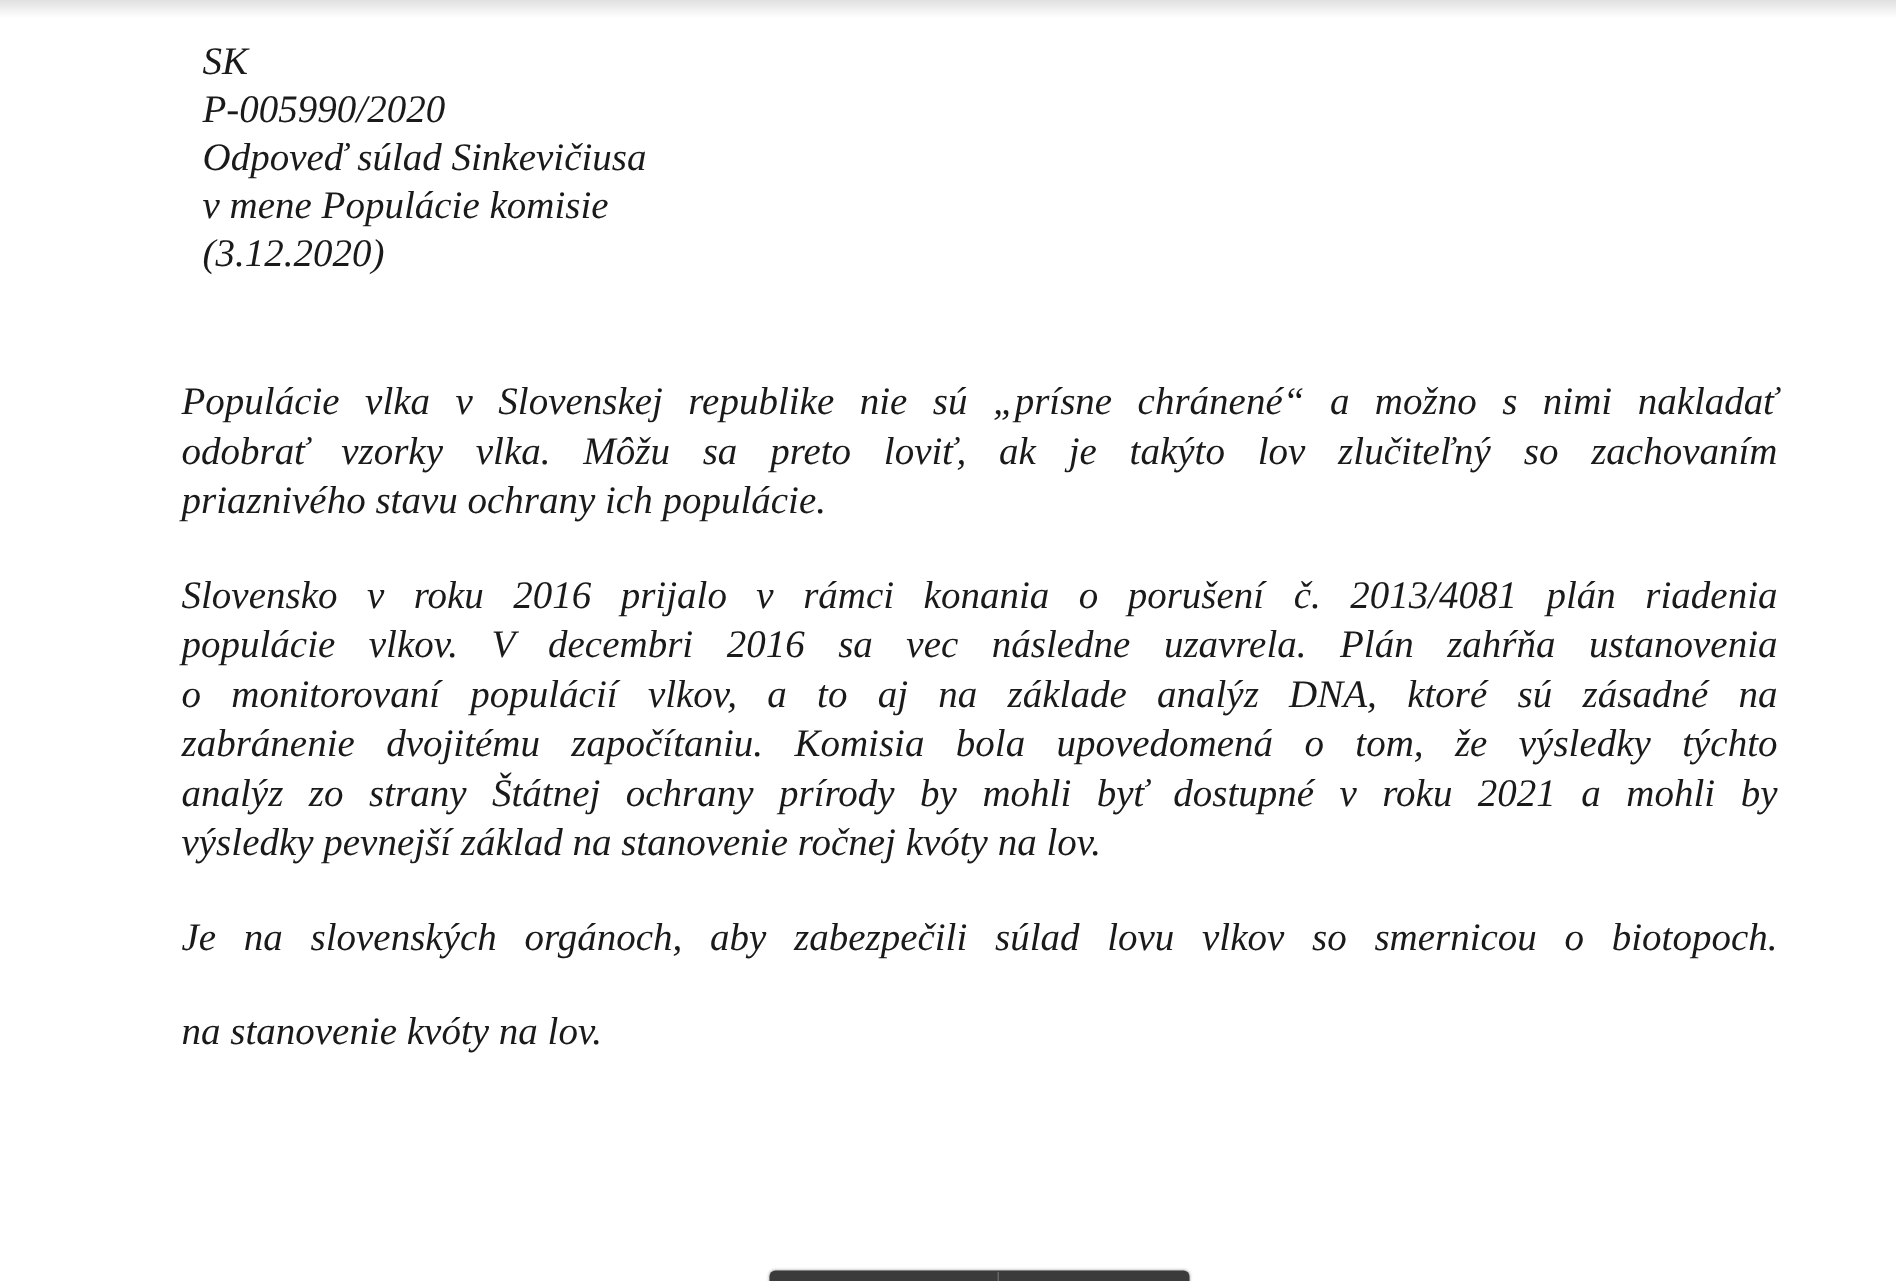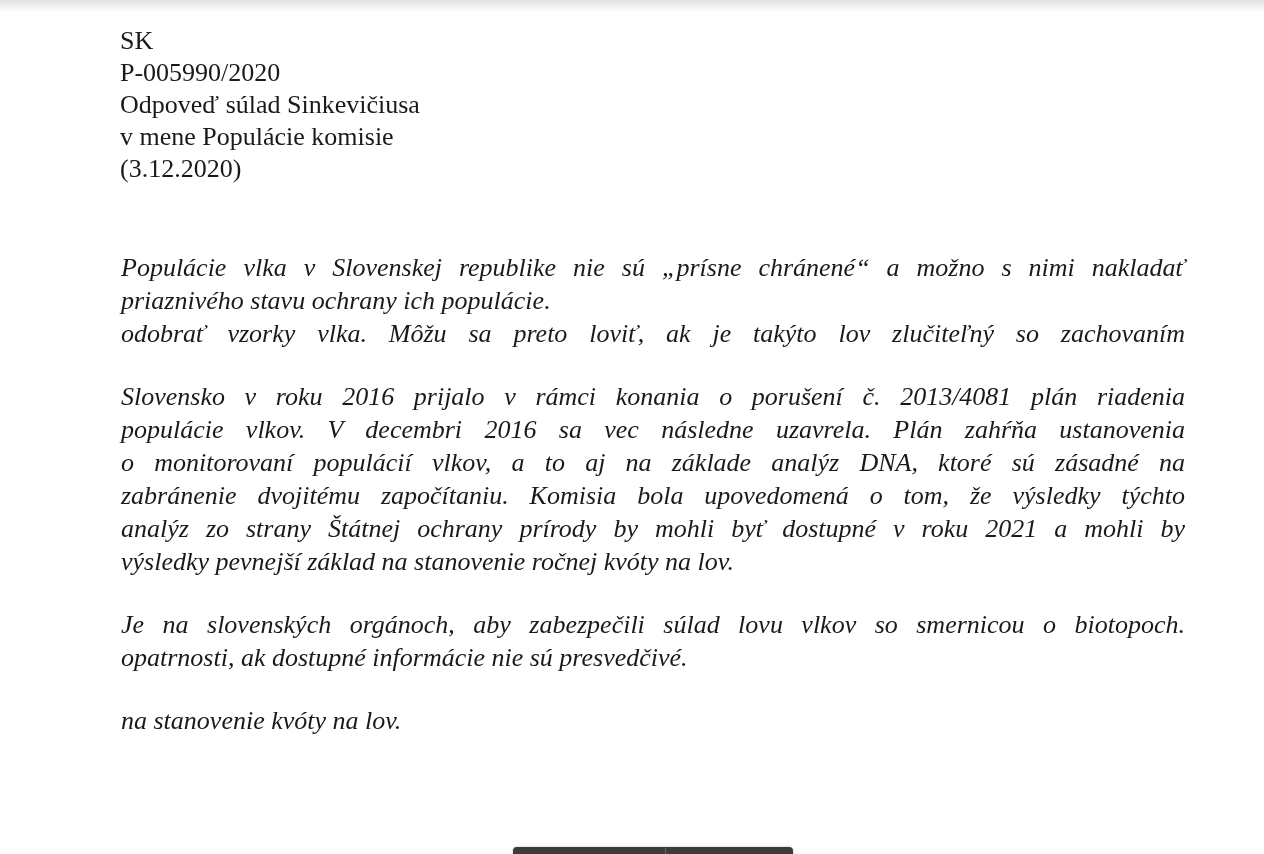--- a/index.html
+++ b/index.html
@@ -17,23 +17,24 @@
   }
   .top-shadow {
     position: absolute;
     top: 0; left: 0;
     width: 1264px; height: 12px;
     background: linear-gradient(to bottom, rgba(0,0,0,0.12), rgba(0,0,0,0));
     pointer-events: none;
   }
   .doc-header {
     position: absolute;
-    left: 120px;
+    left: 135px;
     top: 25px;
     width: 1064px;
+    font-style: italic;
   }
   .header-line {
     font-size: 26px;
     line-height: 32px;
     white-space: nowrap;
   }
   .doc-body {
     position: absolute;
     left: 121px;
     top: 251px;
@@ -85,34 +86,33 @@
   <div class="header-line">SK</div>
   <div class="header-line">P-005990/2020</div>
   <div class="header-line">Odpoveď súlad Sinkevičiusa</div>
   <div class="header-line">v mene Populácie komisie</div>
   <div class="header-line">(3.12.2020)</div>
 </div>
 
 <div class="doc-body">
     <div class="paragraph">
       <div class="line">Populácie vlka v Slovenskej republike nie sú „prísne chránené“ a možno s nimi nakladať</div>
+      <div class="line">odobrať vzorky vlka. Môžu sa preto loviť, ak je takýto lov zlučiteľný so zachovaním</div>
       <div class="line last">priaznivého stavu ochrany ich populácie.</div>
-      <div class="line">odobrať vzorky vlka. Môžu sa preto loviť, ak je takýto lov zlučiteľný so zachovaním</div>
     </div>
     <div class="paragraph">
       <div class="line">Slovensko v roku 2016 prijalo v rámci konania o porušení č. 2013/4081 plán riadenia</div>
       <div class="line">populácie vlkov. V decembri 2016 sa vec následne uzavrela. Plán zahŕňa ustanovenia</div>
       <div class="line">o monitorovaní populácií vlkov, a to aj na základe analýz DNA, ktoré sú zásadné na</div>
       <div class="line">zabránenie dvojitému započítaniu. Komisia bola upovedomená o tom, že výsledky týchto</div>
       <div class="line">analýz zo strany Štátnej ochrany prírody by mohli byť dostupné v roku 2021 a mohli by</div>
       <div class="line last">výsledky pevnejší základ na stanovenie ročnej kvóty na lov.</div>
     </div>
     <div class="paragraph">
       <div class="line">Je na slovenských orgánoch, aby zabezpečili súlad lovu vlkov so smernicou o biotopoch.</div>
-      <div class="line last">opatrnosti, ak dostupné informácie nie sú presvedčivé.</div>
     </div>
     <div class="paragraph">
       <div class="line last">na stanovenie kvóty na lov.</div>
     </div>
   </div>
 
 <div class="pdf-toolbar">
   <div class="toolbar-divider"></div>
 </div>
 

